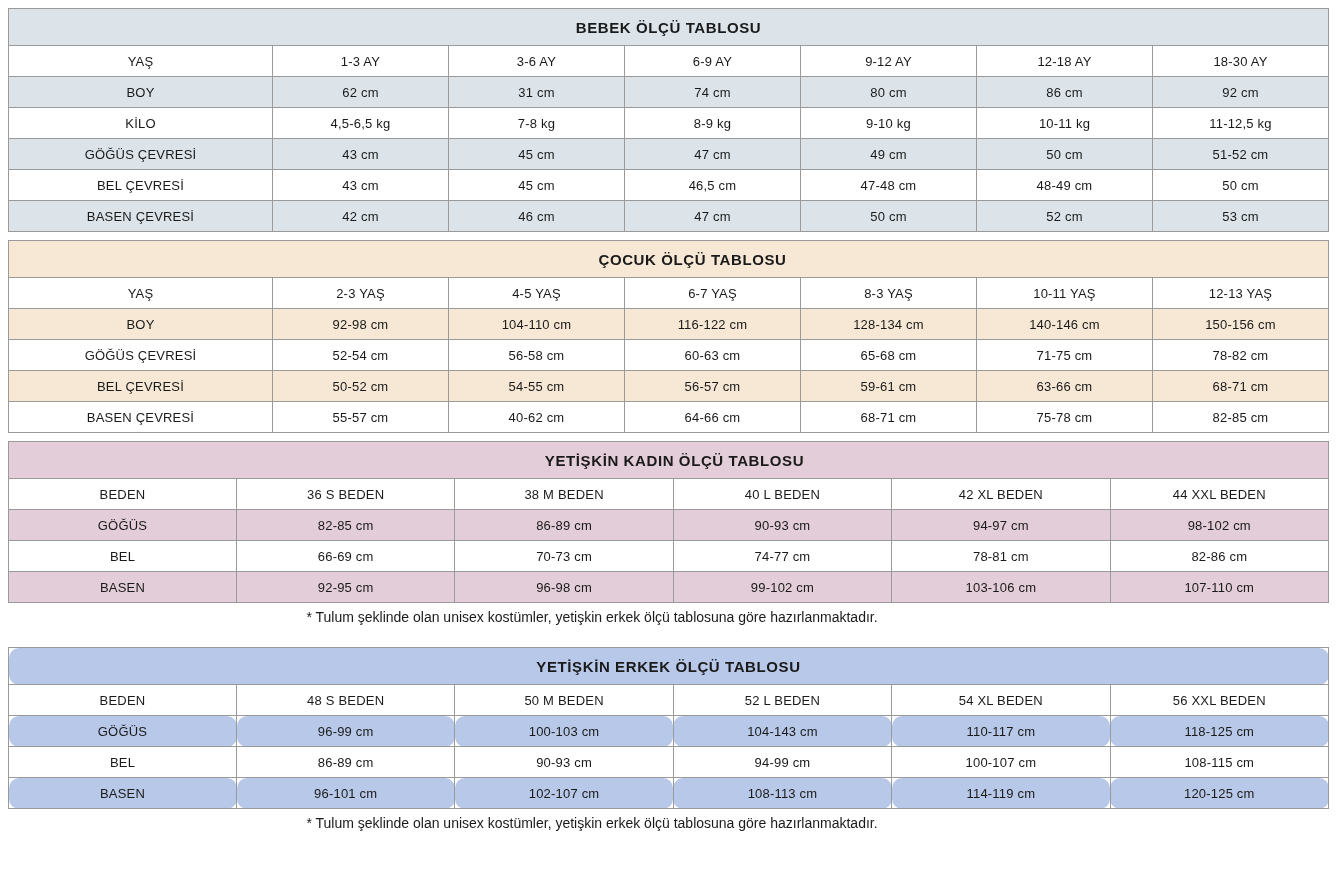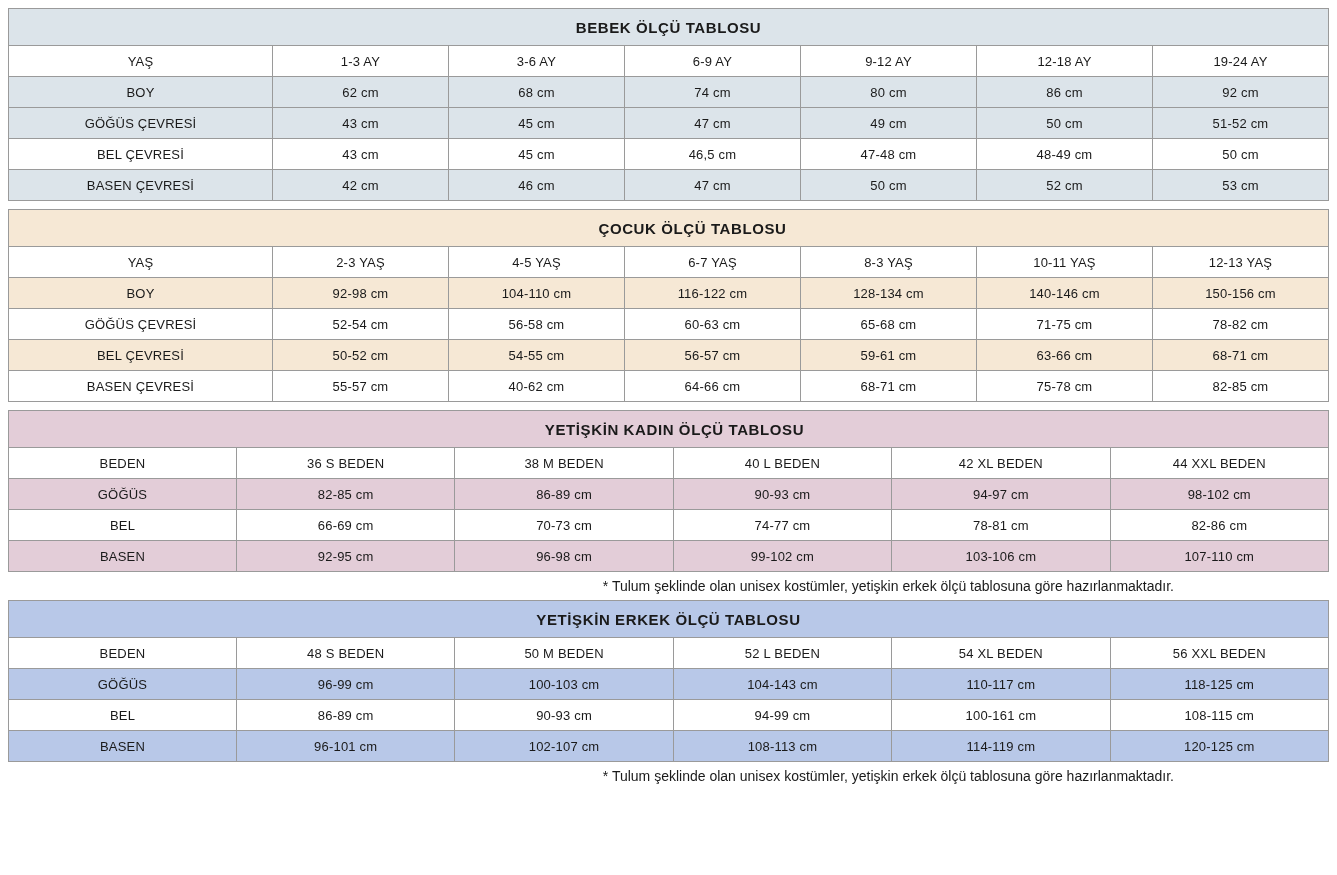--- a/index.html
+++ b/index.html
@@ -54,27 +54,27 @@
 
   
   .tbl-women .title-cell { background: #e3cdd8; }
   .tbl-women .row-alt td { background: #e3cdd8; }
   .tbl-women td { background: #ffffff; }
   .tbl-women .title-cell { background: #e3cdd8; padding-left: 12px; }
 
   
   .tbl-men .title-cell { background: #b8c8e8; }
   .tbl-men .row-alt td { background: #b8c8e8; }
-  .tbl-men td { background: #ffffff; }
+  .tbl-men td { background: #ffffff; border-radius: 10px; }
   .tbl-men .title-cell { background: #b8c8e8; }
 
   .note {
     font-size: 14px;
-    padding: 6px 2px 6px 2px;
-    text-align: right;
+    padding: 6px 2px 22px 2px;
+    text-align: center;
     color: #1a1a1a;
   }
   .spacer { height: 8px; }
   .label-col { width: 264px; }
   .label-col-5 { width: 228px; }
 </style>
 </head>
 <body>
 
 <div class="page">
@@ -93,30 +93,39 @@
       <tr>
         <td class="title-cell" colspan="7">BEBEK ÖLÇÜ TABLOSU</td>
       </tr>
       <tr>
         <td>YAŞ</td>
         <td>1-3 AY</td>
         <td>3-6 AY</td>
         <td>6-9 AY</td>
         <td>9-12 AY</td>
         <td>12-18 AY</td>
-        <td>19-24 AY</td>
+        <td>18-30 AY</td>
       </tr>
       <tr class="row-alt">
         <td>BOY</td>
         <td>62 cm</td>
-        <td>68 cm</td>
+        <td>31 cm</td>
         <td>74 cm</td>
         <td>80 cm</td>
         <td>86 cm</td>
         <td>92 cm</td>
+      </tr>
+      <tr>
+        <td>KİLO</td>
+        <td>4,5-6,5 kg</td>
+        <td>7-8 kg</td>
+        <td>8-9 kg</td>
+        <td>9-10 kg</td>
+        <td>10-11 kg</td>
+        <td>11-12,5 kg</td>
       </tr>
       <tr class="row-alt">
         <td>GÖĞÜS ÇEVRESİ</td>
         <td>43 cm</td>
         <td>45 cm</td>
         <td>47 cm</td>
         <td>49 cm</td>
         <td>50 cm</td>
         <td>51-52 cm</td>
       </tr>
@@ -284,21 +293,21 @@
         <td>100-103 cm</td>
         <td>104-143 cm</td>
         <td>110-117 cm</td>
         <td>118-125 cm</td>
       </tr>
       <tr>
         <td>BEL</td>
         <td>86-89 cm</td>
         <td>90-93 cm</td>
         <td>94-99 cm</td>
-        <td>100-161 cm</td>
+        <td>100-107 cm</td>
         <td>108-115 cm</td>
       </tr>
       <tr class="row-alt">
         <td>BASEN</td>
         <td>96-101 cm</td>
         <td>102-107 cm</td>
         <td>108-113 cm</td>
         <td>114-119 cm</td>
         <td>120-125 cm</td>
       </tr>

